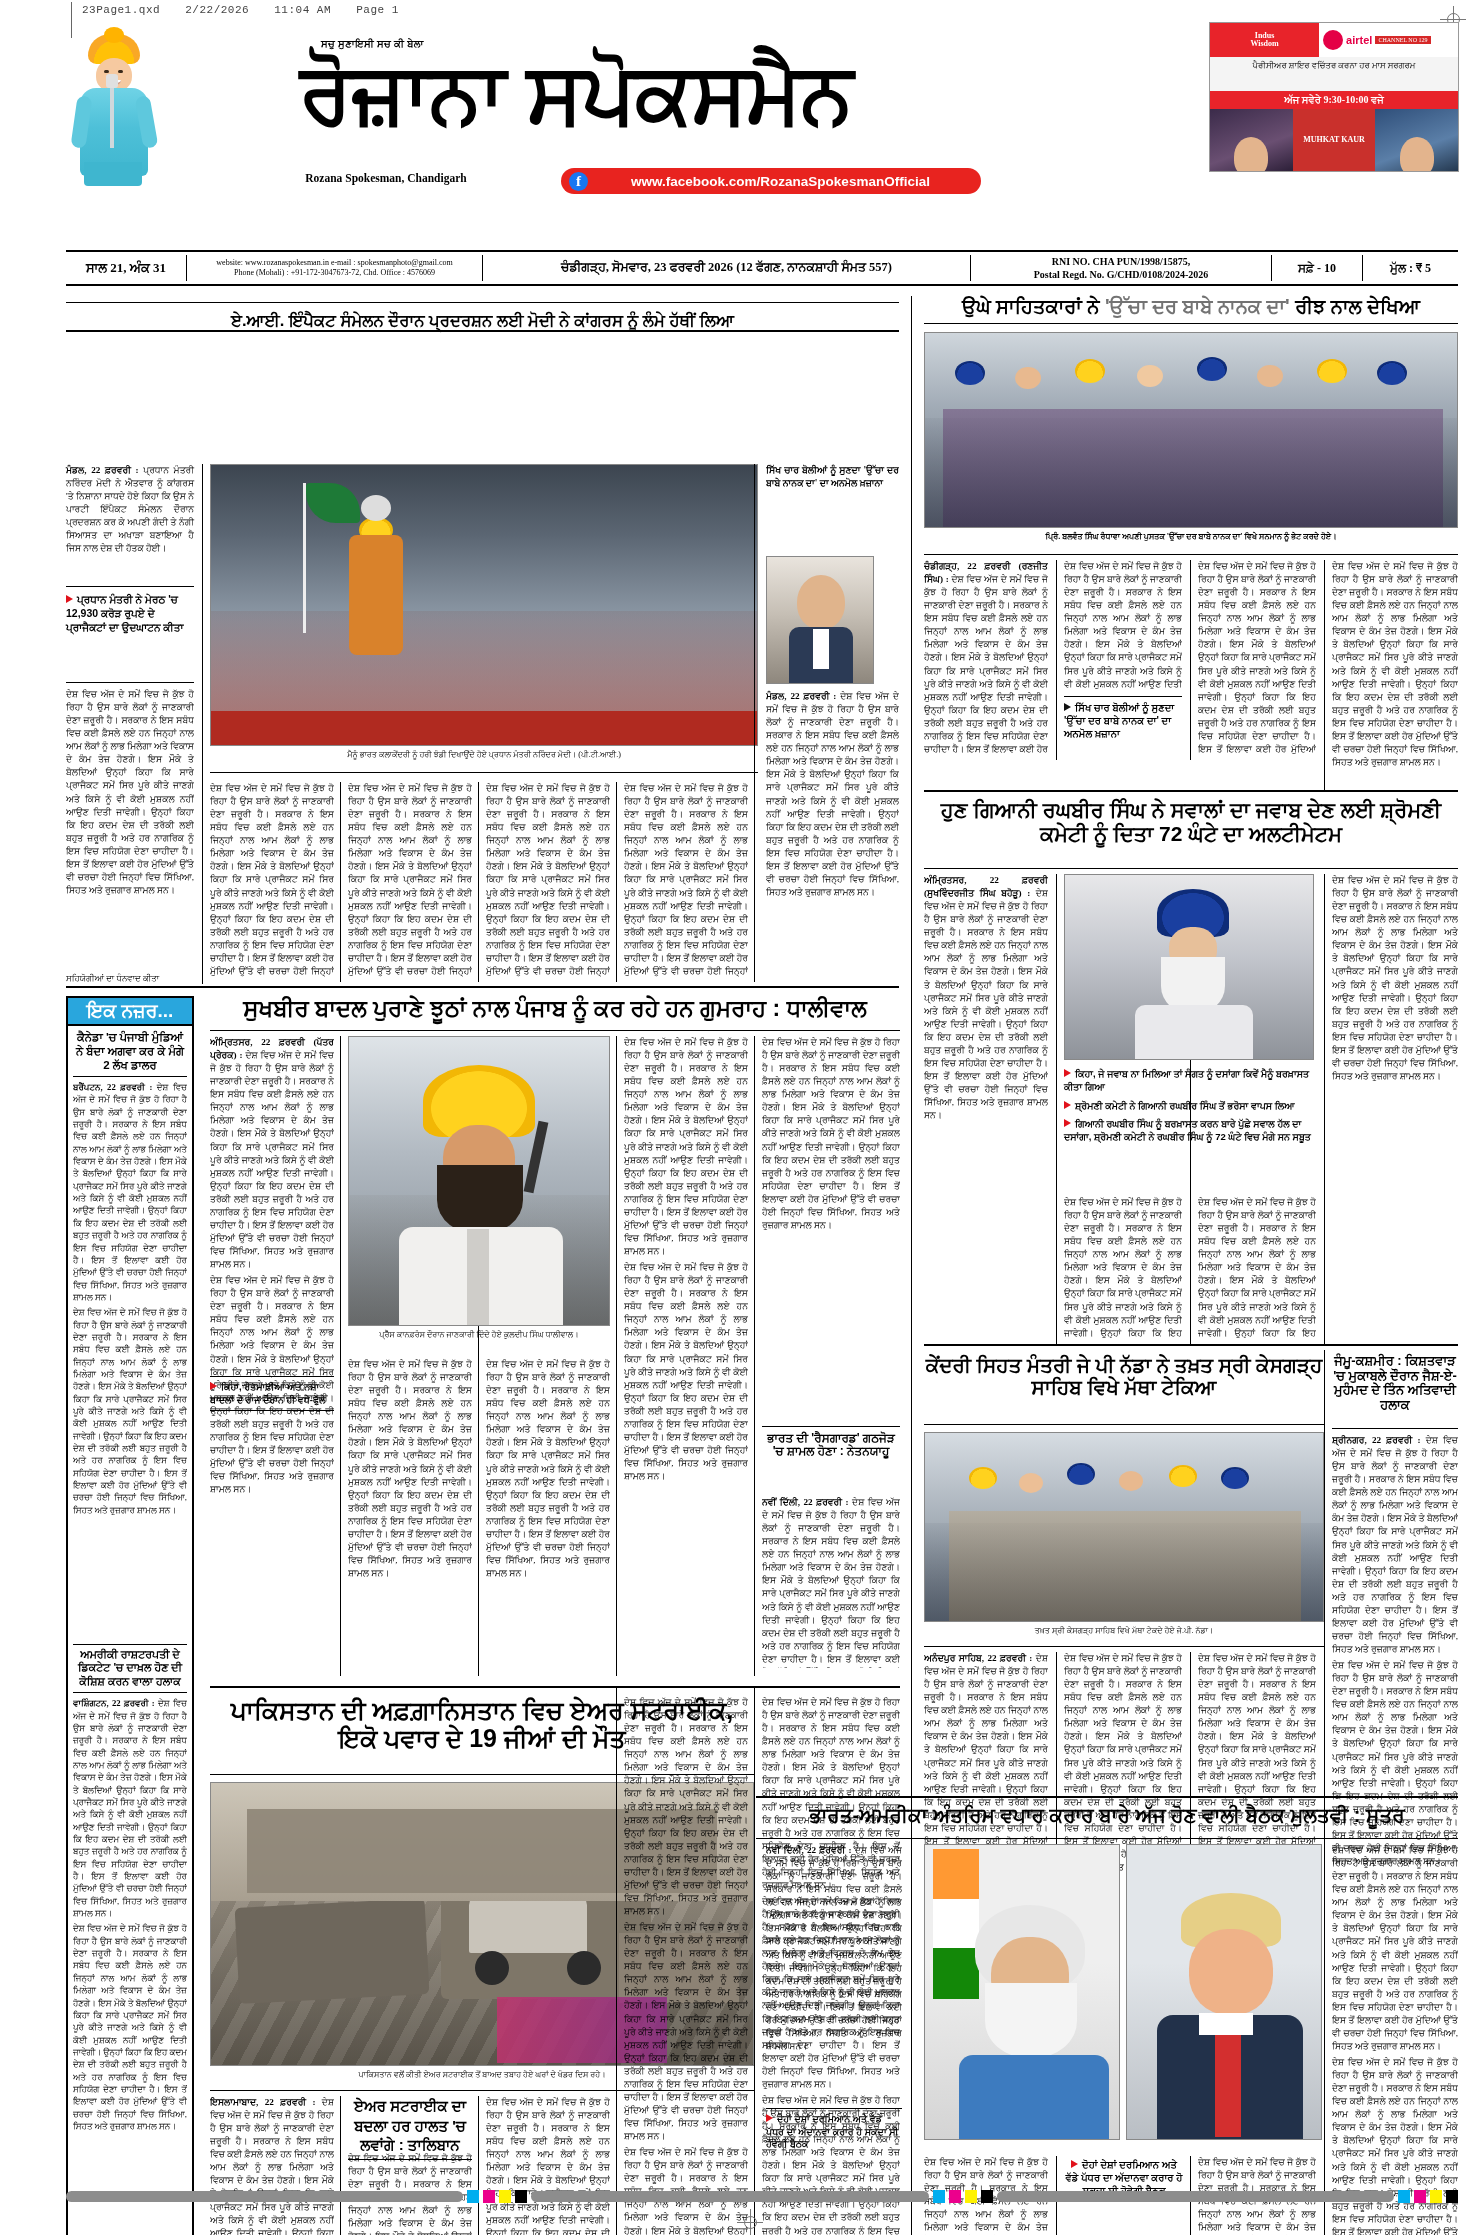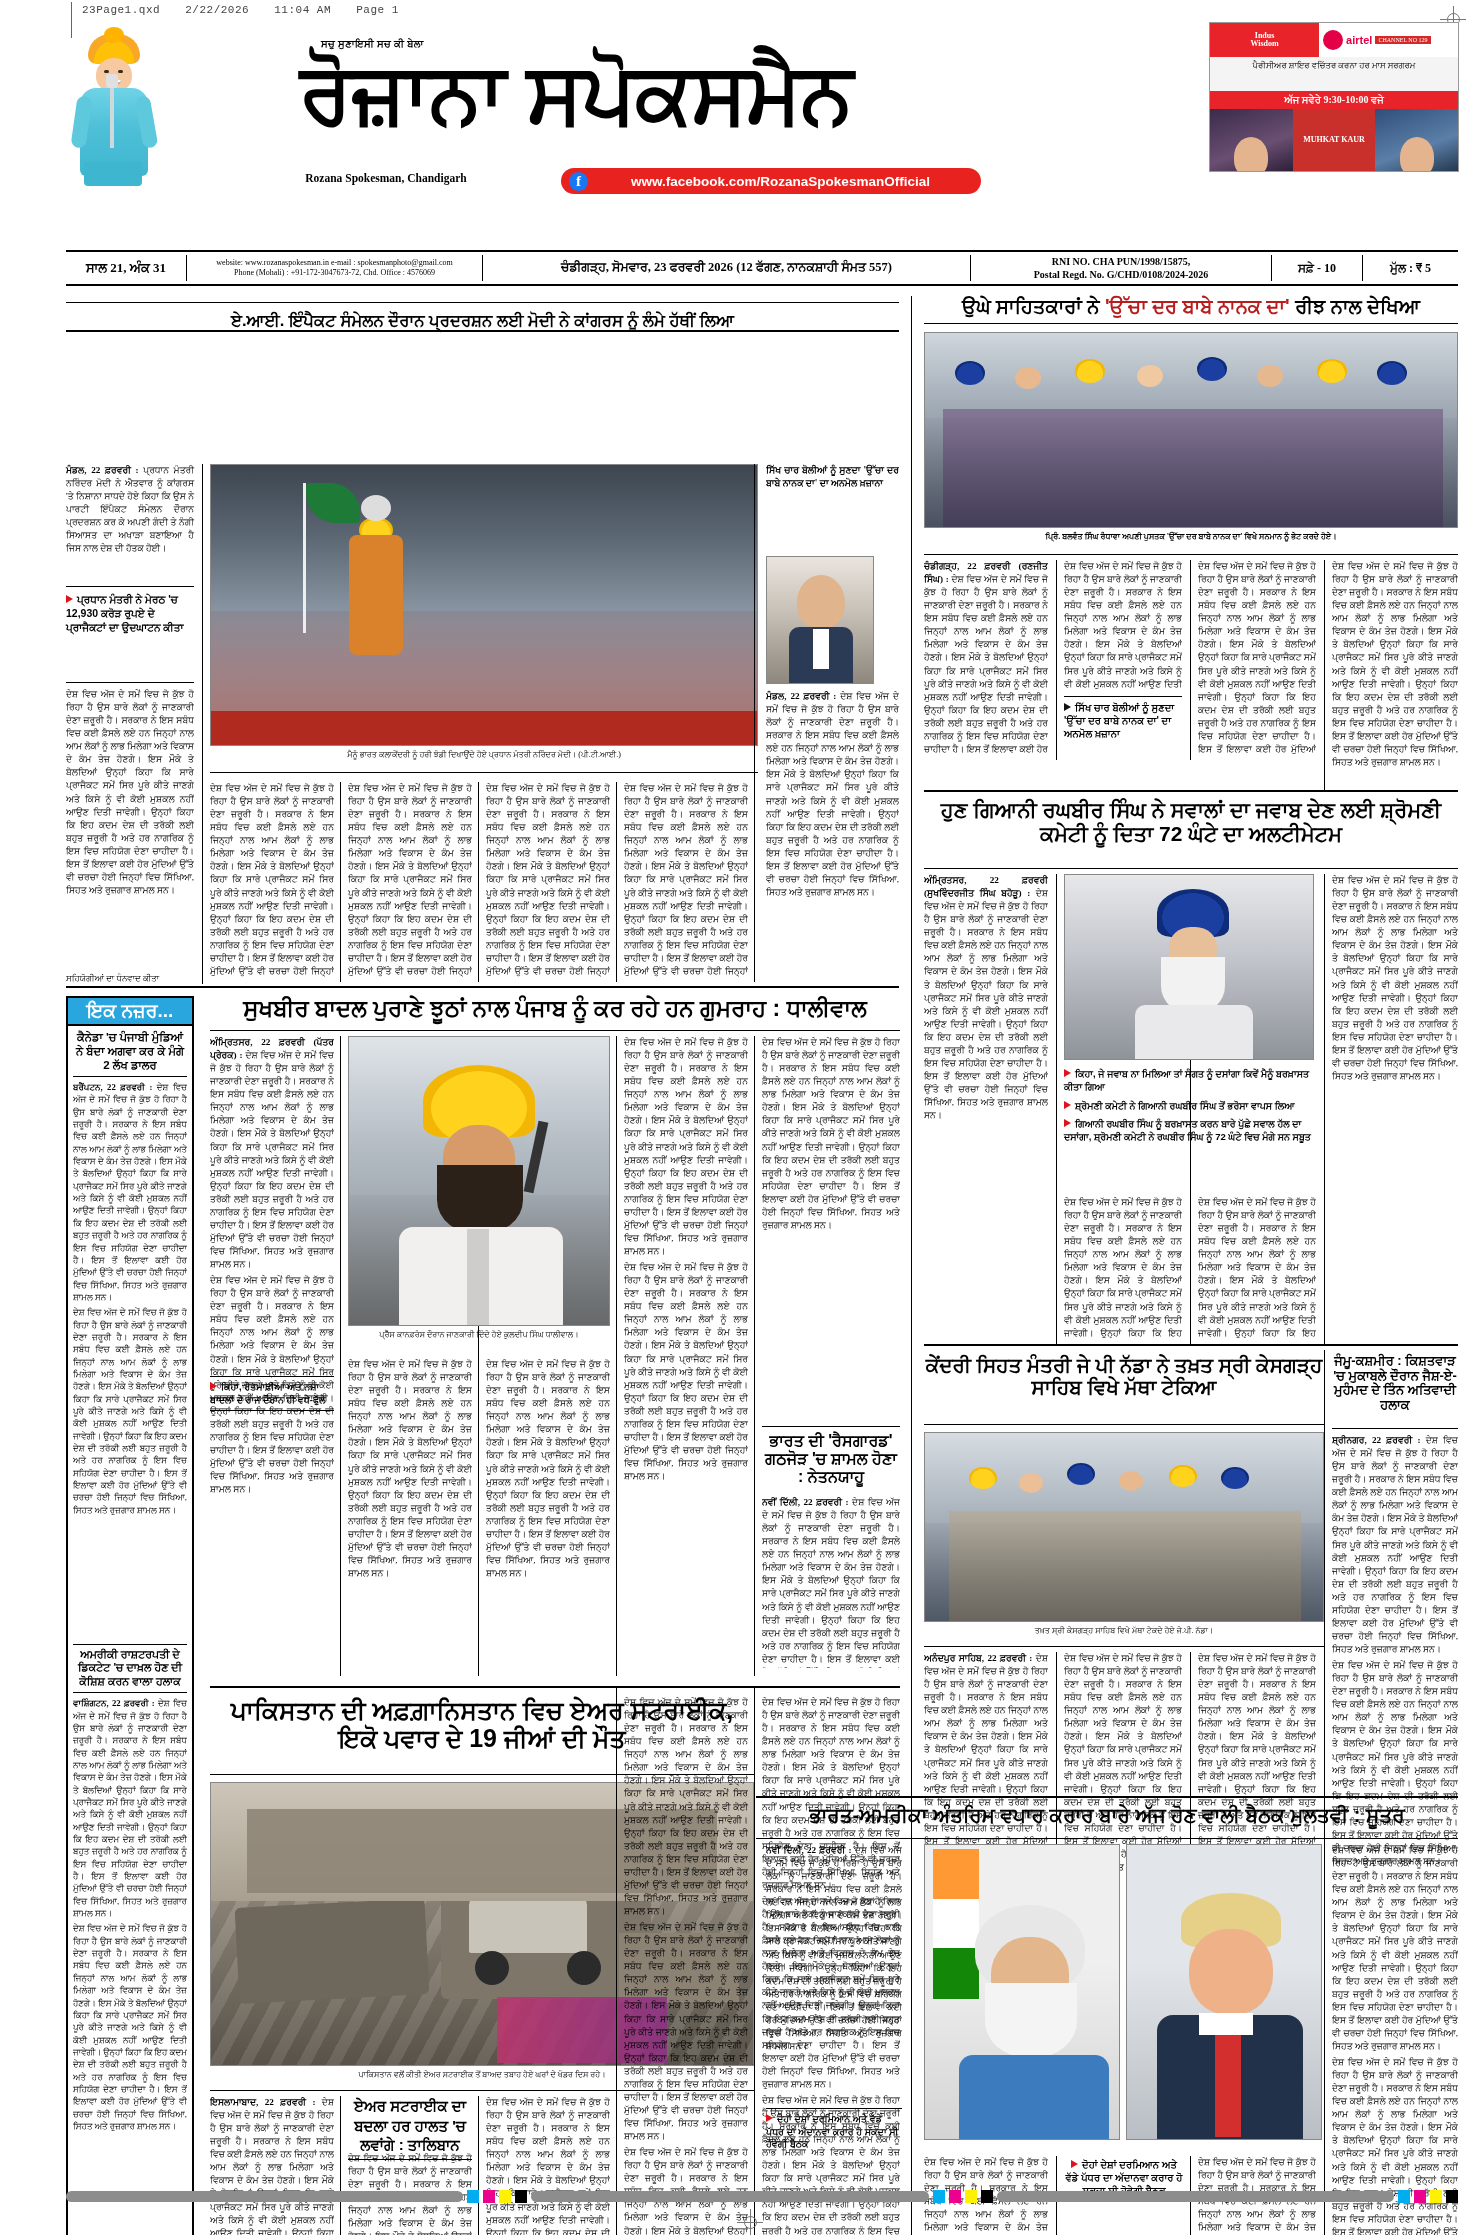--- a/index.html
+++ b/index.html
@@ -89,21 +89,21 @@
   .ib-price{width:95px;text-align:center;font-size:12px;font-weight:bold;}
 
   
   .body{position:absolute;left:42px;top:296px;width:1392px;height:1890px;}
   .vline{position:absolute;width:1px;background:#000;}
 
   
   .hl{font-family:"Liberation Sans", sans-serif;font-weight:bold;line-height:1.12;}
   .hl-main{font-size:33px;text-align:center;}
   .hl-sub{font-size:16.5px;text-align:center;font-weight:bold;margin-top:8px;padding-bottom:0;}
-  .red{color:#b91c1c;}
+  .red{color:#737373;}
 
   .rule{border-bottom:1px solid #000;}
   .rule2{border-bottom:2px solid #000;}
 
   
   .col{font-size:9.2px;line-height:1.42;text-align:justify;font-family:"Liberation Serif",serif;}
   .col p{margin-bottom:3px;}
   .dl{font-weight:bold;}
 
   
@@ -442,21 +442,21 @@
       <p>ਦੇਸ਼ ਵਿਚ ਅੱਜ ਦੇ ਸਮੇਂ ਵਿਚ ਜੋ ਕੁੱਝ ਹੋ ਰਿਹਾ ਹੈ ਉਸ ਬਾਰੇ ਲੋਕਾਂ ਨੂੰ ਜਾਣਕਾਰੀ ਦੇਣਾ ਜ਼ਰੂਰੀ ਹੈ। ਸਰਕਾਰ ਨੇ ਇਸ ਸਬੰਧ ਵਿਚ ਕਈ ਫ਼ੈਸਲੇ ਲਏ ਹਨ ਜਿਨ੍ਹਾਂ ਨਾਲ ਆਮ ਲੋਕਾਂ ਨੂੰ ਲਾਭ ਮਿਲੇਗਾ ਅਤੇ ਵਿਕਾਸ ਦੇ ਕੰਮ ਤੇਜ਼ ਹੋਣਗੇ। ਇਸ ਮੌਕੇ ਤੇ ਬੋਲਦਿਆਂ ਉਨ੍ਹਾਂ ਕਿਹਾ ਕਿ ਸਾਰੇ ਪ੍ਰਾਜੈਕਟ ਸਮੇਂ ਸਿਰ ਪੂਰੇ ਕੀਤੇ ਜਾਣਗੇ ਅਤੇ ਕਿਸੇ ਨੂੰ ਵੀ ਕੋਈ ਮੁਸ਼ਕਲ ਨਹੀਂ ਆਉਣ ਦਿਤੀ ਜਾਵੇਗੀ। ਉਨ੍ਹਾਂ ਕਿਹਾ ਕਿ ਇਹ ਕਦਮ ਦੇਸ਼ ਦੀ ਤਰੱਕੀ ਲਈ ਬਹੁਤ ਜ਼ਰੂਰੀ ਹੈ ਅਤੇ ਹਰ ਨਾਗਰਿਕ ਨੂੰ ਇਸ ਵਿਚ ਸਹਿਯੋਗ ਦੇਣਾ ਚਾਹੀਦਾ ਹੈ। ਇਸ ਤੋਂ ਇਲਾਵਾ ਕਈ ਹੋਰ ਮੁੱਦਿਆਂ ਉੱਤੇ ਵੀ ਚਰਚਾ ਹੋਈ ਜਿਨ੍ਹਾਂ ਵਿਚ ਸਿੱਖਿਆ, ਸਿਹਤ ਅਤੇ ਰੁਜ਼ਗਾਰ ਸ਼ਾਮਲ ਸਨ।</p>
     </div>
     <div class="col" style="position:absolute;left:558px;top:740px;width:124px;height:634px;overflow:hidden;">
       <p>ਦੇਸ਼ ਵਿਚ ਅੱਜ ਦੇ ਸਮੇਂ ਵਿਚ ਜੋ ਕੁੱਝ ਹੋ ਰਿਹਾ ਹੈ ਉਸ ਬਾਰੇ ਲੋਕਾਂ ਨੂੰ ਜਾਣਕਾਰੀ ਦੇਣਾ ਜ਼ਰੂਰੀ ਹੈ। ਸਰਕਾਰ ਨੇ ਇਸ ਸਬੰਧ ਵਿਚ ਕਈ ਫ਼ੈਸਲੇ ਲਏ ਹਨ ਜਿਨ੍ਹਾਂ ਨਾਲ ਆਮ ਲੋਕਾਂ ਨੂੰ ਲਾਭ ਮਿਲੇਗਾ ਅਤੇ ਵਿਕਾਸ ਦੇ ਕੰਮ ਤੇਜ਼ ਹੋਣਗੇ। ਇਸ ਮੌਕੇ ਤੇ ਬੋਲਦਿਆਂ ਉਨ੍ਹਾਂ ਕਿਹਾ ਕਿ ਸਾਰੇ ਪ੍ਰਾਜੈਕਟ ਸਮੇਂ ਸਿਰ ਪੂਰੇ ਕੀਤੇ ਜਾਣਗੇ ਅਤੇ ਕਿਸੇ ਨੂੰ ਵੀ ਕੋਈ ਮੁਸ਼ਕਲ ਨਹੀਂ ਆਉਣ ਦਿਤੀ ਜਾਵੇਗੀ। ਉਨ੍ਹਾਂ ਕਿਹਾ ਕਿ ਇਹ ਕਦਮ ਦੇਸ਼ ਦੀ ਤਰੱਕੀ ਲਈ ਬਹੁਤ ਜ਼ਰੂਰੀ ਹੈ ਅਤੇ ਹਰ ਨਾਗਰਿਕ ਨੂੰ ਇਸ ਵਿਚ ਸਹਿਯੋਗ ਦੇਣਾ ਚਾਹੀਦਾ ਹੈ। ਇਸ ਤੋਂ ਇਲਾਵਾ ਕਈ ਹੋਰ ਮੁੱਦਿਆਂ ਉੱਤੇ ਵੀ ਚਰਚਾ ਹੋਈ ਜਿਨ੍ਹਾਂ ਵਿਚ ਸਿੱਖਿਆ, ਸਿਹਤ ਅਤੇ ਰੁਜ਼ਗਾਰ ਸ਼ਾਮਲ ਸਨ।</p>
       <p>ਦੇਸ਼ ਵਿਚ ਅੱਜ ਦੇ ਸਮੇਂ ਵਿਚ ਜੋ ਕੁੱਝ ਹੋ ਰਿਹਾ ਹੈ ਉਸ ਬਾਰੇ ਲੋਕਾਂ ਨੂੰ ਜਾਣਕਾਰੀ ਦੇਣਾ ਜ਼ਰੂਰੀ ਹੈ। ਸਰਕਾਰ ਨੇ ਇਸ ਸਬੰਧ ਵਿਚ ਕਈ ਫ਼ੈਸਲੇ ਲਏ ਹਨ ਜਿਨ੍ਹਾਂ ਨਾਲ ਆਮ ਲੋਕਾਂ ਨੂੰ ਲਾਭ ਮਿਲੇਗਾ ਅਤੇ ਵਿਕਾਸ ਦੇ ਕੰਮ ਤੇਜ਼ ਹੋਣਗੇ। ਇਸ ਮੌਕੇ ਤੇ ਬੋਲਦਿਆਂ ਉਨ੍ਹਾਂ ਕਿਹਾ ਕਿ ਸਾਰੇ ਪ੍ਰਾਜੈਕਟ ਸਮੇਂ ਸਿਰ ਪੂਰੇ ਕੀਤੇ ਜਾਣਗੇ ਅਤੇ ਕਿਸੇ ਨੂੰ ਵੀ ਕੋਈ ਮੁਸ਼ਕਲ ਨਹੀਂ ਆਉਣ ਦਿਤੀ ਜਾਵੇਗੀ। ਉਨ੍ਹਾਂ ਕਿਹਾ ਕਿ ਇਹ ਕਦਮ ਦੇਸ਼ ਦੀ ਤਰੱਕੀ ਲਈ ਬਹੁਤ ਜ਼ਰੂਰੀ ਹੈ ਅਤੇ ਹਰ ਨਾਗਰਿਕ ਨੂੰ ਇਸ ਵਿਚ ਸਹਿਯੋਗ ਦੇਣਾ ਚਾਹੀਦਾ ਹੈ। ਇਸ ਤੋਂ ਇਲਾਵਾ ਕਈ ਹੋਰ ਮੁੱਦਿਆਂ ਉੱਤੇ ਵੀ ਚਰਚਾ ਹੋਈ ਜਿਨ੍ਹਾਂ ਵਿਚ ਸਿੱਖਿਆ, ਸਿਹਤ ਅਤੇ ਰੁਜ਼ਗਾਰ ਸ਼ਾਮਲ ਸਨ।</p>
     </div>
     <div class="col" style="position:absolute;left:696px;top:740px;width:138px;height:380px;overflow:hidden;">
       <p>ਦੇਸ਼ ਵਿਚ ਅੱਜ ਦੇ ਸਮੇਂ ਵਿਚ ਜੋ ਕੁੱਝ ਹੋ ਰਿਹਾ ਹੈ ਉਸ ਬਾਰੇ ਲੋਕਾਂ ਨੂੰ ਜਾਣਕਾਰੀ ਦੇਣਾ ਜ਼ਰੂਰੀ ਹੈ। ਸਰਕਾਰ ਨੇ ਇਸ ਸਬੰਧ ਵਿਚ ਕਈ ਫ਼ੈਸਲੇ ਲਏ ਹਨ ਜਿਨ੍ਹਾਂ ਨਾਲ ਆਮ ਲੋਕਾਂ ਨੂੰ ਲਾਭ ਮਿਲੇਗਾ ਅਤੇ ਵਿਕਾਸ ਦੇ ਕੰਮ ਤੇਜ਼ ਹੋਣਗੇ। ਇਸ ਮੌਕੇ ਤੇ ਬੋਲਦਿਆਂ ਉਨ੍ਹਾਂ ਕਿਹਾ ਕਿ ਸਾਰੇ ਪ੍ਰਾਜੈਕਟ ਸਮੇਂ ਸਿਰ ਪੂਰੇ ਕੀਤੇ ਜਾਣਗੇ ਅਤੇ ਕਿਸੇ ਨੂੰ ਵੀ ਕੋਈ ਮੁਸ਼ਕਲ ਨਹੀਂ ਆਉਣ ਦਿਤੀ ਜਾਵੇਗੀ। ਉਨ੍ਹਾਂ ਕਿਹਾ ਕਿ ਇਹ ਕਦਮ ਦੇਸ਼ ਦੀ ਤਰੱਕੀ ਲਈ ਬਹੁਤ ਜ਼ਰੂਰੀ ਹੈ ਅਤੇ ਹਰ ਨਾਗਰਿਕ ਨੂੰ ਇਸ ਵਿਚ ਸਹਿਯੋਗ ਦੇਣਾ ਚਾਹੀਦਾ ਹੈ। ਇਸ ਤੋਂ ਇਲਾਵਾ ਕਈ ਹੋਰ ਮੁੱਦਿਆਂ ਉੱਤੇ ਵੀ ਚਰਚਾ ਹੋਈ ਜਿਨ੍ਹਾਂ ਵਿਚ ਸਿੱਖਿਆ, ਸਿਹਤ ਅਤੇ ਰੁਜ਼ਗਾਰ ਸ਼ਾਮਲ ਸਨ।</p>
     </div>
 
-    <div class="hl" style="position:absolute;left:696px;top:1130px;width:138px;font-size:16px;text-align:center;border-top:1px solid #000;padding-top:5px;">ਭਾਰਤ ਦੀ 'ਰੈਸਗਾਰਡ' ਗਠਜੋੜ 'ਚ ਸ਼ਾਮਲ ਹੋਣਾ : ਨੇਤਨਯਾਹੂ</div>
+    <div class="hl" style="position:absolute;left:696px;top:1130px;width:138px;font-size:12px;text-align:center;border-top:1px solid #000;padding-top:5px;">ਭਾਰਤ ਦੀ 'ਰੈਸਗਾਰਡ' ਗਠਜੋੜ 'ਚ ਸ਼ਾਮਲ ਹੋਣਾ : ਨੇਤਨਯਾਹੂ</div>
     <div class="col" style="position:absolute;left:696px;top:1200px;width:138px;height:172px;overflow:hidden;">
       <p><span class="dl">ਨਵੀਂ ਦਿੱਲੀ, 22 ਫ਼ਰਵਰੀ :</span> <span>ਦੇਸ਼ ਵਿਚ ਅੱਜ ਦੇ ਸਮੇਂ ਵਿਚ ਜੋ ਕੁੱਝ ਹੋ ਰਿਹਾ ਹੈ ਉਸ ਬਾਰੇ ਲੋਕਾਂ ਨੂੰ ਜਾਣਕਾਰੀ ਦੇਣਾ ਜ਼ਰੂਰੀ ਹੈ। ਸਰਕਾਰ ਨੇ ਇਸ ਸਬੰਧ ਵਿਚ ਕਈ ਫ਼ੈਸਲੇ ਲਏ ਹਨ ਜਿਨ੍ਹਾਂ ਨਾਲ ਆਮ ਲੋਕਾਂ ਨੂੰ ਲਾਭ ਮਿਲੇਗਾ ਅਤੇ ਵਿਕਾਸ ਦੇ ਕੰਮ ਤੇਜ਼ ਹੋਣਗੇ। ਇਸ ਮੌਕੇ ਤੇ ਬੋਲਦਿਆਂ ਉਨ੍ਹਾਂ ਕਿਹਾ ਕਿ ਸਾਰੇ ਪ੍ਰਾਜੈਕਟ ਸਮੇਂ ਸਿਰ ਪੂਰੇ ਕੀਤੇ ਜਾਣਗੇ ਅਤੇ ਕਿਸੇ ਨੂੰ ਵੀ ਕੋਈ ਮੁਸ਼ਕਲ ਨਹੀਂ ਆਉਣ ਦਿਤੀ ਜਾਵੇਗੀ। ਉਨ੍ਹਾਂ ਕਿਹਾ ਕਿ ਇਹ ਕਦਮ ਦੇਸ਼ ਦੀ ਤਰੱਕੀ ਲਈ ਬਹੁਤ ਜ਼ਰੂਰੀ ਹੈ ਅਤੇ ਹਰ ਨਾਗਰਿਕ ਨੂੰ ਇਸ ਵਿਚ ਸਹਿਯੋਗ ਦੇਣਾ ਚਾਹੀਦਾ ਹੈ। ਇਸ ਤੋਂ ਇਲਾਵਾ ਕਈ ਹੋਰ ਮੁੱਦਿਆਂ ਉੱਤੇ ਵੀ ਚਰਚਾ ਹੋਈ ਜਿਨ੍ਹਾਂ ਵਿਚ ਸਿੱਖਿਆ, ਸਿਹਤ ਅਤੇ ਰੁਜ਼ਗਾਰ ਸ਼ਾਮਲ ਸਨ।</span></p>
     </div>
 
     <div class="rule2" style="position:absolute;left:144px;top:1390px;width:690px;"></div>
     <div class="hl" style="position:absolute;left:144px;top:1400px;width:544px;font-size:25px;text-align:center;">ਪਾਕਿਸਤਾਨ ਦੀ ਅਫ਼ਗ਼ਾਨਿਸਤਾਨ ਵਿਚ ਏਅਰ ਸਟਰਾਈਕ, ਇਕੋ ਪਵਾਰ ਦੇ 19 ਜੀਆਂ ਦੀ ਮੌਤ</div>
     <div class="rule" style="position:absolute;left:144px;top:1478px;width:544px;"></div>
 
     <div class="photo ph-rubble" style="left:144px;top:1486px;width:544px;height:284px;">
       <div style="position:absolute;left:0;top:0;width:100%;height:100%;

